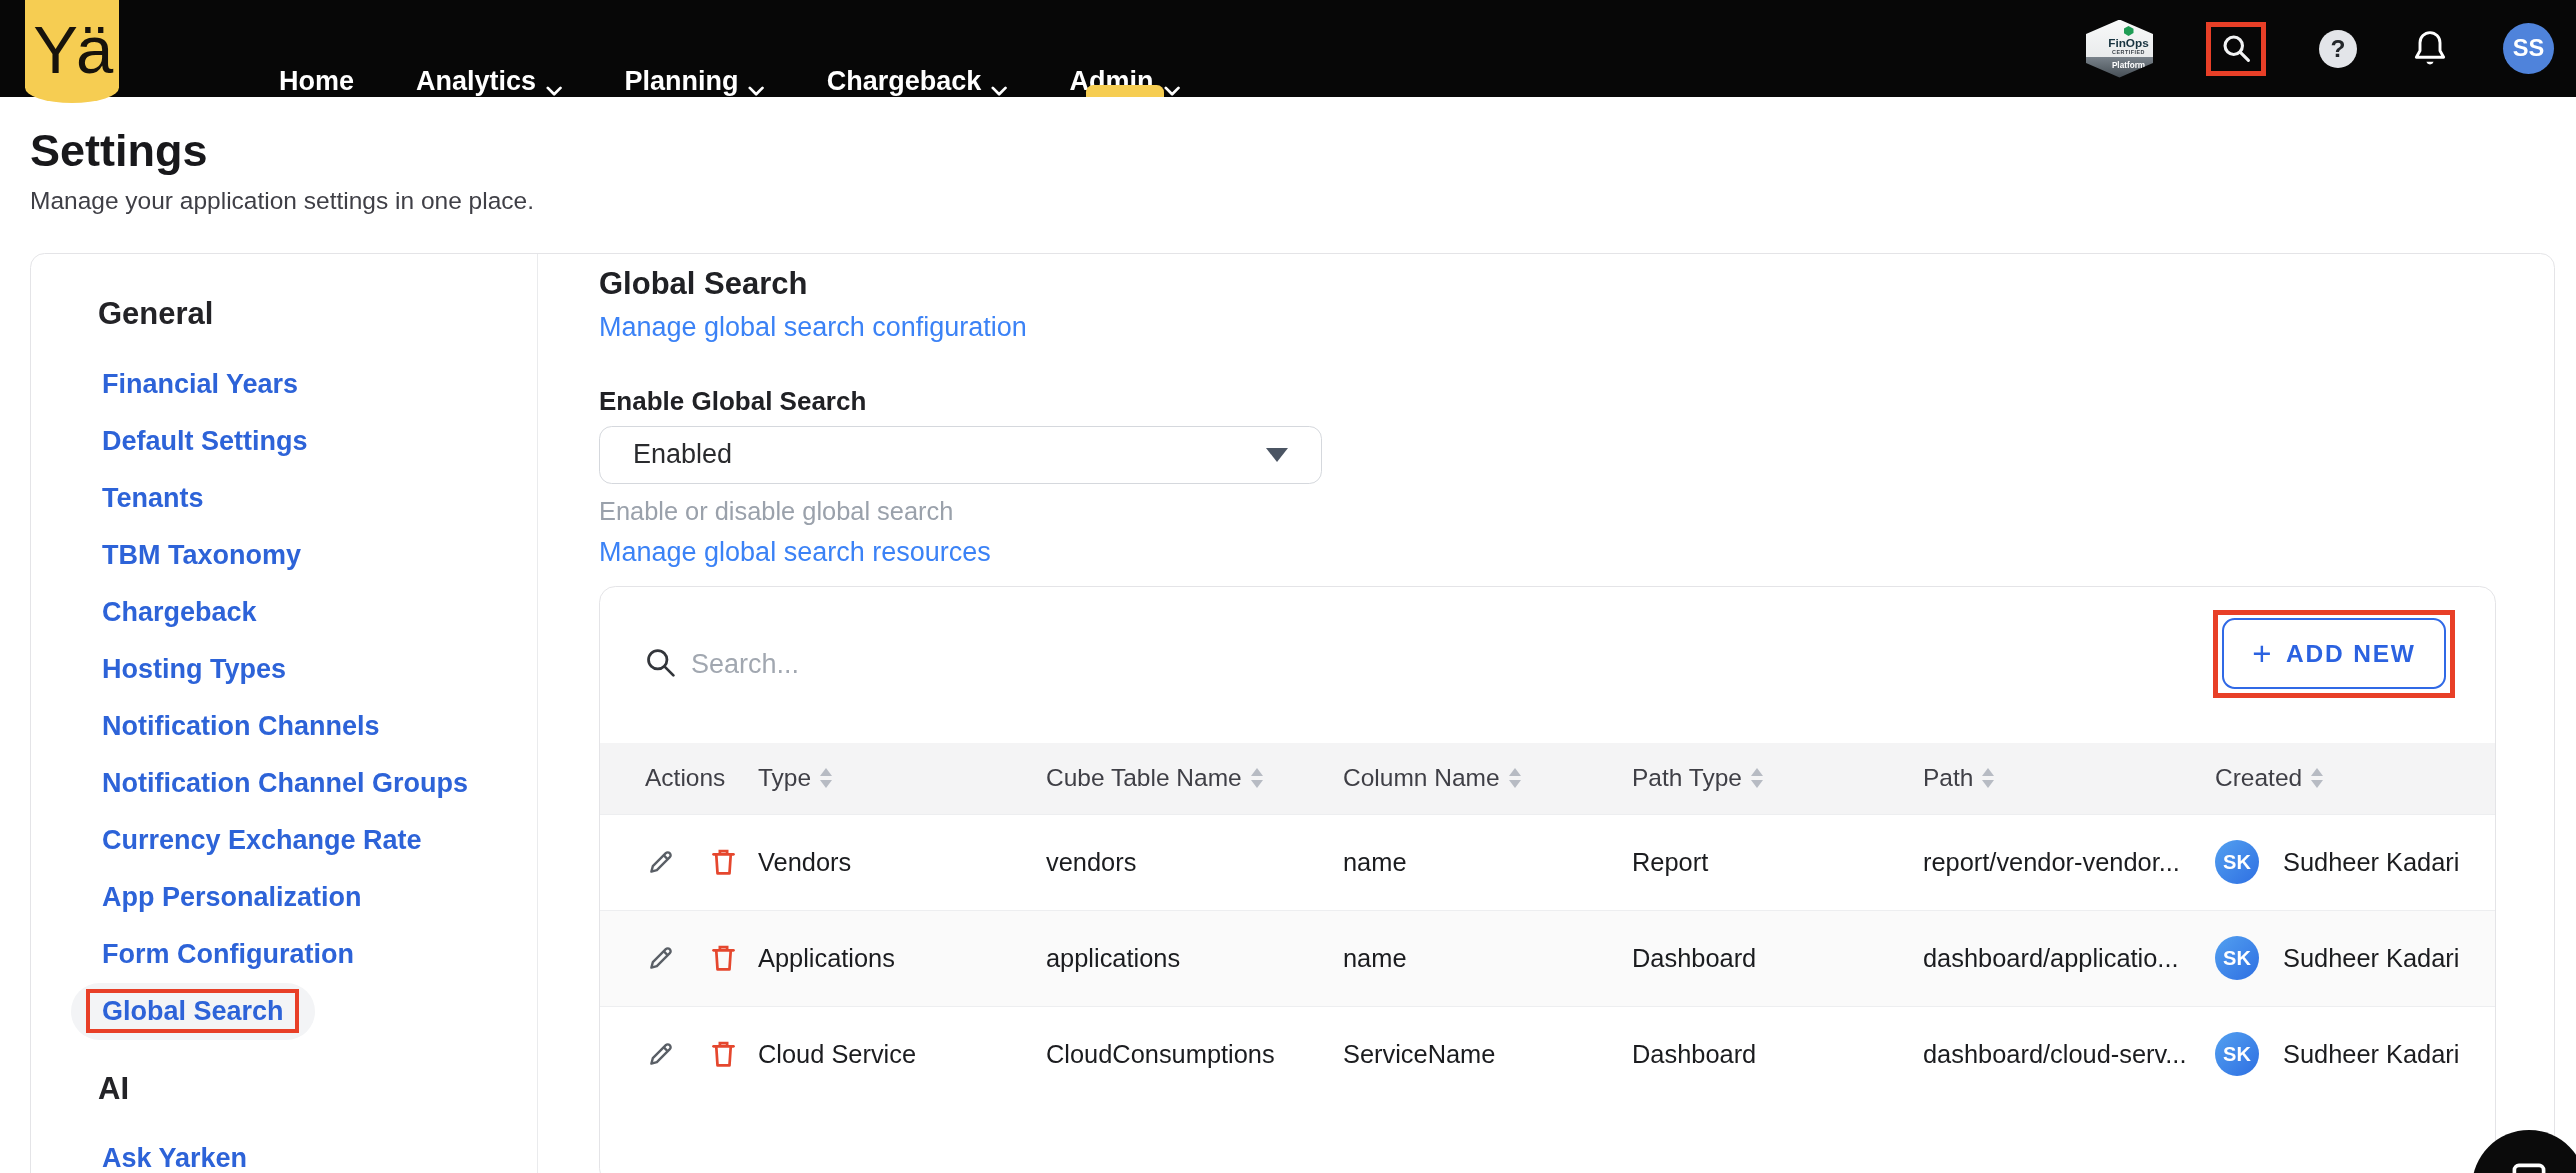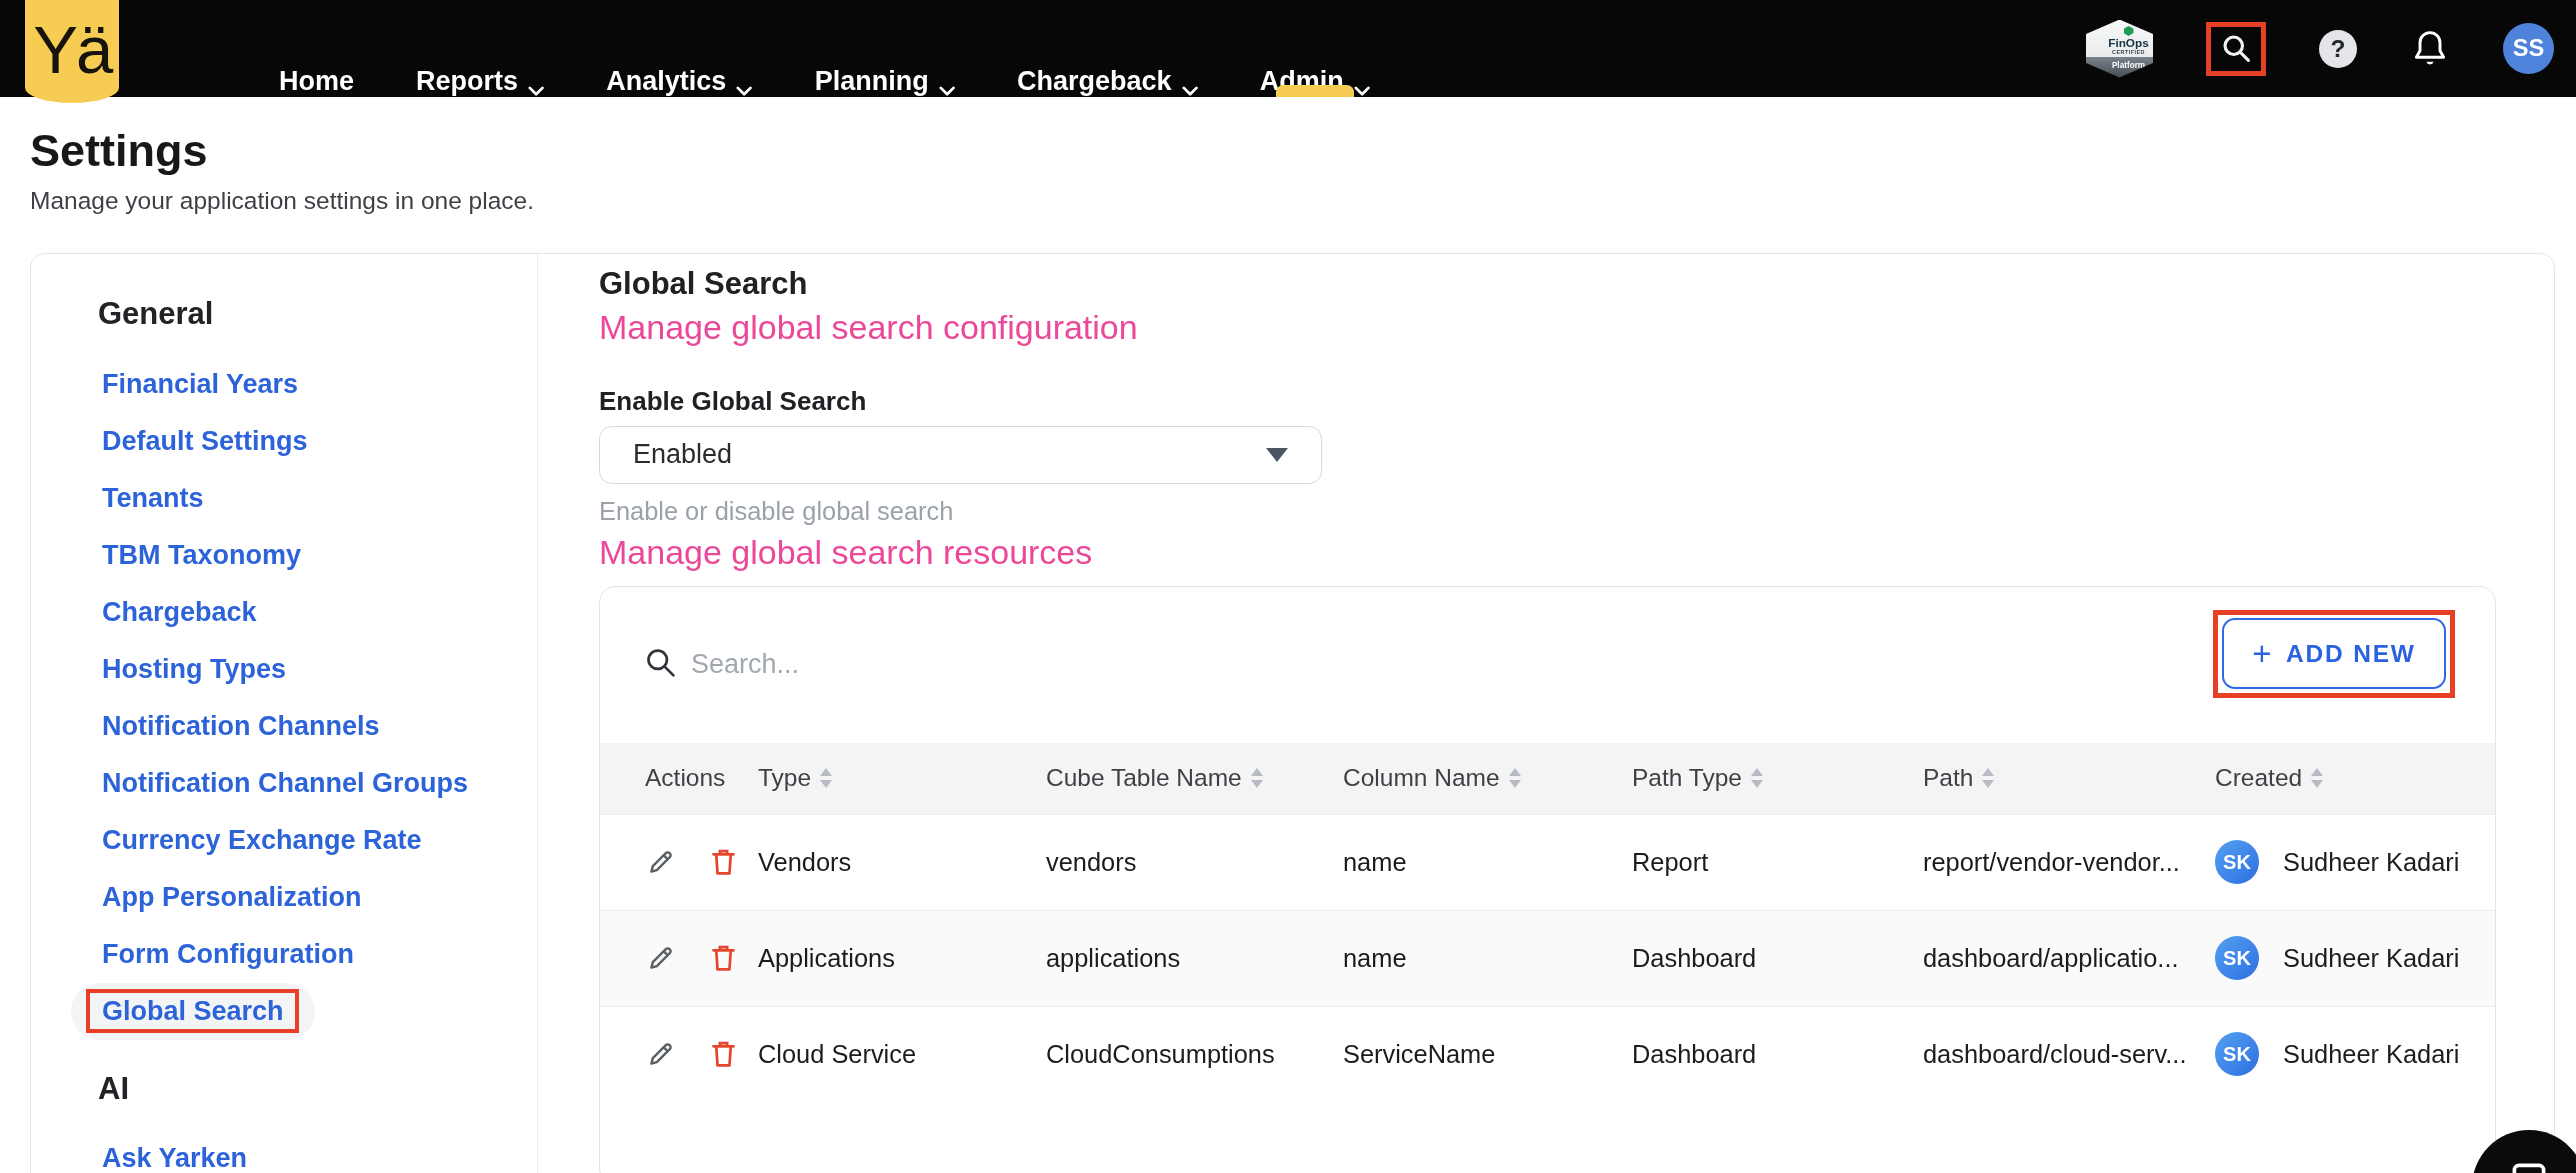--- a/index.html
+++ b/index.html
@@ -64,21 +64,21 @@
   .side-sec + .side-sec{margin-top:31px}
   .side-item{height:57px;display:flex;align-items:center;font-size:27px;font-weight:700;color:var(--link);cursor:pointer}
   .side-item .pill{display:inline-flex}
   .side-item .annot-wrap{display:inline-flex;border:4.5px solid transparent}
   .side-item.active .pill{background:#f3f4f6;border-radius:907px;padding:9px 27px;margin-left:-27px}
   .side-item.active .annot-wrap{border-color:var(--red);padding:2.7px 11.8px;margin:-2.7px -11.8px}
 
   
   .main{flex:1;padding:11.8px 0 0 61px;box-sizing:border-box}
   .sec-title{margin:0;font-size:31px;font-weight:700;color:#202125;line-height:36px}
-  .sec-sub{margin:9px 0 0;font-size:34px;color:#ec4899;line-height:33px}
+  .sec-sub{margin:9px 0 0;font-size:27px;color:#3b82f6;line-height:33px}
   .field-label{margin-top:42px;font-size:26px;font-weight:700;color:#202125;line-height:31px}
   .select{margin-top:9px;width:723px;height:58px;border:1.8px solid #d5d8dd;border-radius:12.7px;
     background:#fff;display:flex;align-items:center;box-sizing:border-box;padding:0 33px;cursor:pointer}
   .select .val{font-size:27px;color:#2a2b2e;flex:1}
   .select .chev{width:0;height:0;border-left:11.8px solid transparent;border-right:11.8px solid transparent;
     border-top:14.5px solid #4b5563}
   .helper{margin-top:12.7px;font-size:25.4px;color:#9aa1ab;line-height:31px}
   .res-title{margin-top:60px}
   .res-card{position:relative;margin-top:16.3px;width:1897px;height:599px;border:1.8px solid var(--border);
     border-radius:16.3px;box-sizing:border-box;overflow:hidden;background:#fff}
@@ -121,27 +121,20 @@
 <body>
 
 <div class="navbar">
   <div class="nav-list">
 
       <div class="nav-item">
         <span>Home</span>
 
       </div>
 
-      <div class="nav-item">
-        <span>Reports</span>
-        <svg width="16.3" height="11" viewBox="0 0 18 12">
-          <path d="M2 2l7 7 7-7" fill="none" stroke="#fff" stroke-width="3" stroke-linecap="round" stroke-linejoin="round"></path>
-        </svg>
-
-      </div>
 
       <div class="nav-item">
         <span>Analytics</span>
         <svg width="16.3" height="11" viewBox="0 0 18 12">
           <path d="M2 2l7 7 7-7" fill="none" stroke="#fff" stroke-width="3" stroke-linecap="round" stroke-linejoin="round"></path>
         </svg>
 
       </div>
 
       <div class="nav-item">

